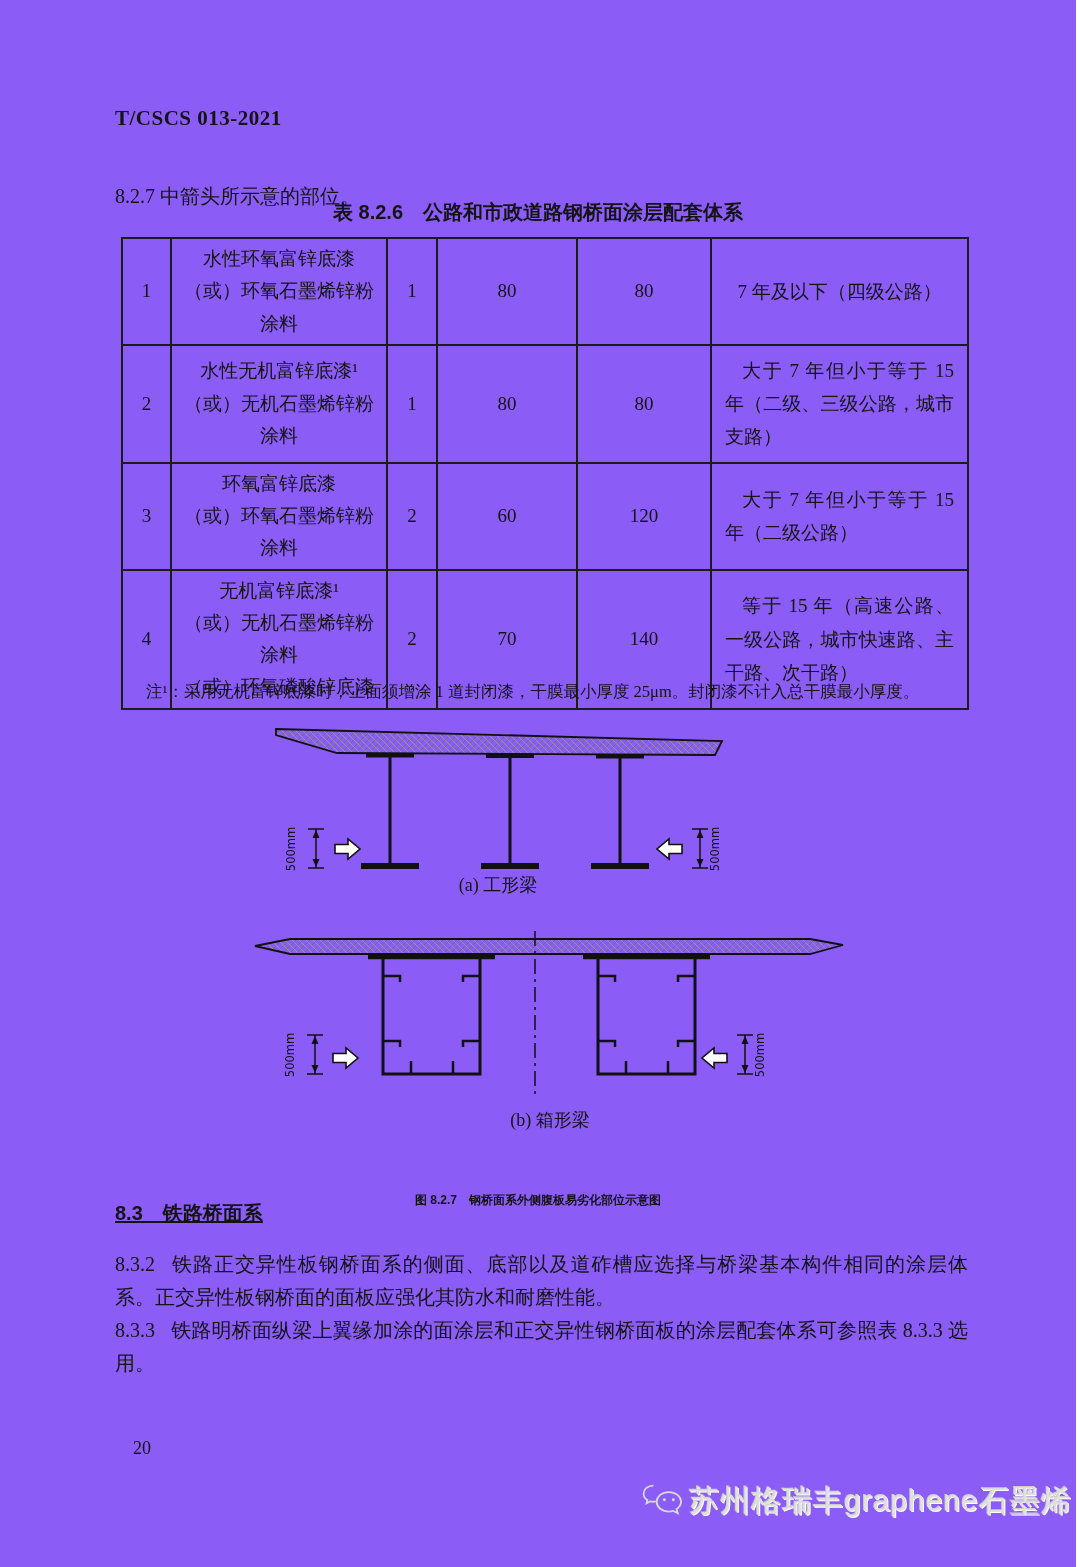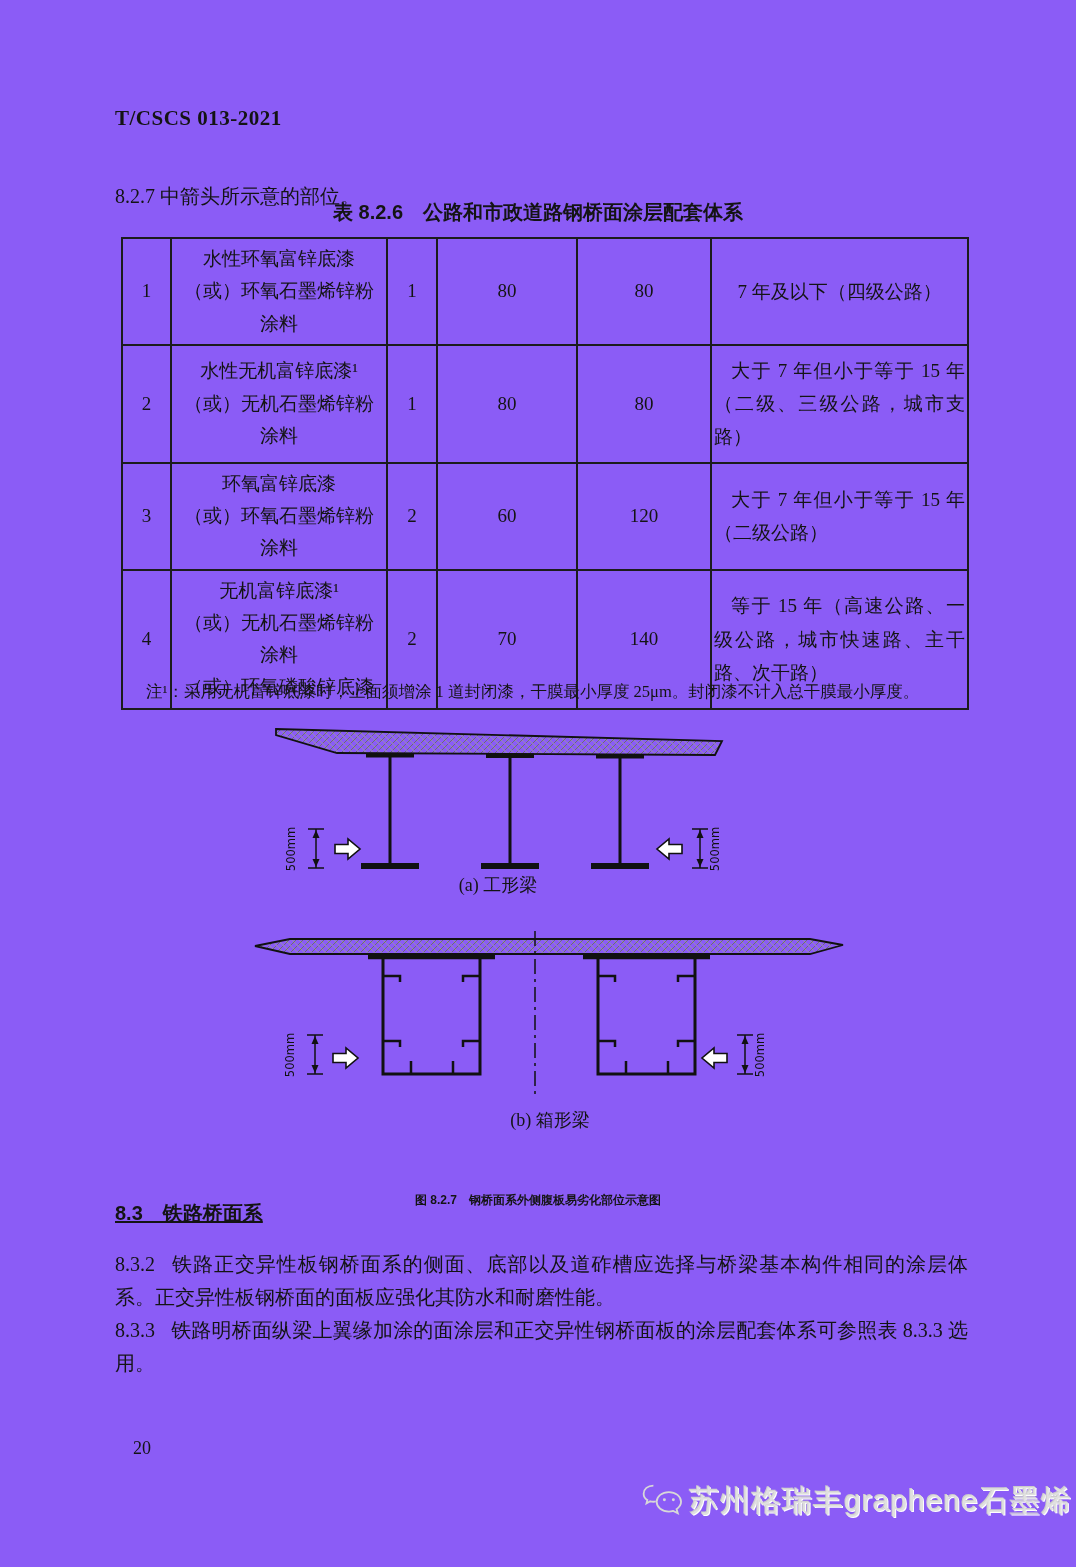--- a/index.html
+++ b/index.html
@@ -13,21 +13,21 @@
   .intro { position:absolute; left:115px; top:172px; font-size:20px;margin-top:11px; }
   .table-title { position:absolute; left:0; top:199px; width:100%; text-align:center;
     font-family:"Liberation Sans", sans-serif; font-size:20px; font-weight:bold; }
   .coat-table { position:absolute; left:121px; top:237px; width:846px;
     border-collapse:collapse; table-layout:fixed; }
   .coat-table td, .coat-table th {
     border:2px solid #1c1c1c; font-size:19px; font-weight:normal;
     text-align:center; vertical-align:middle; white-space:pre-line; line-height:1.7;
     padding:4px 6px;
   }
-  .coat-table .dur { text-align:justify; text-indent:0.9em; padding:8px 2px; white-space:normal; line-height:1.75; }
+  .coat-table .dur { text-align:justify; text-indent:0.9em; padding:8px 13px; white-space:normal; line-height:1.75; }
   .coat-table .dur-center { text-align:center; text-indent:0; }
   .note { position:absolute; left:146px; top:681px; width:870px; font-size:16.5px; white-space:nowrap; }
   .fig-svg { position:absolute; }
   #svg-a { left:263px; top:712px; }
   #svg-b { left:245px; top:928px; }
   .sub-caption { position:absolute; text-align:center; font-size:18px; }
   #cap-a { left:263px; top:873px; width:470px; }
   #cap-b { left:245px; top:1108px; width:610px; }
   .fig-caption { position:absolute; left:0; top:1192px; width:100%; text-align:center;
     font-family:"Liberation Sans", sans-serif; font-size:12px; font-weight:bold; }

